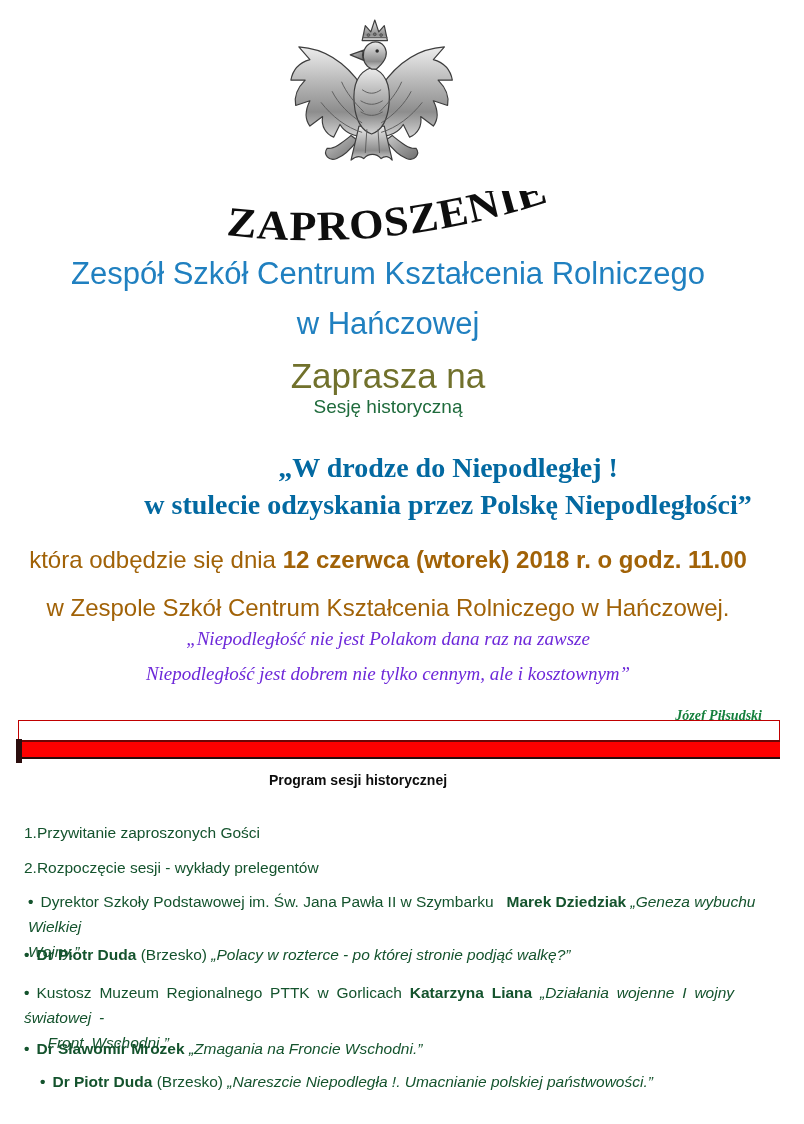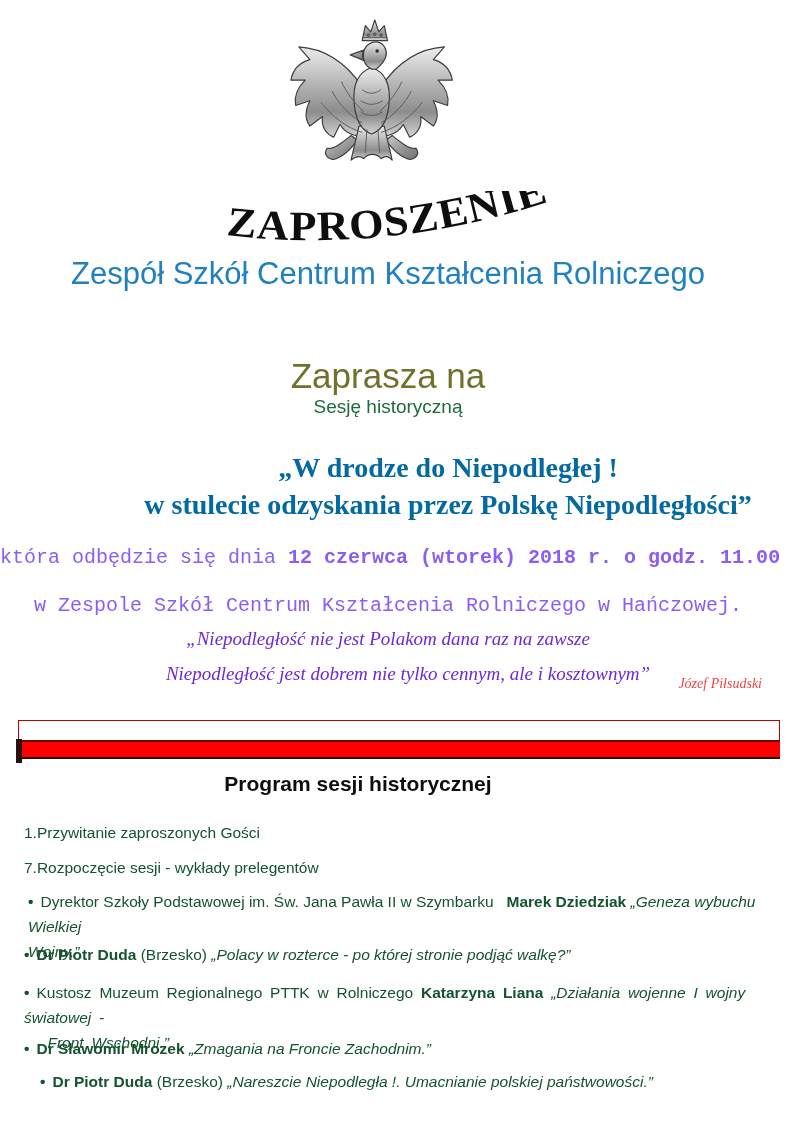--- a/index.html
+++ b/index.html
@@ -21,36 +21,36 @@
   .event-line{font-size:19px;color:#1F6B3C;}
 
   .main-title{
     position:absolute;top:449px;left:0;width:804px;
     text-align:center;
     font-family:"Liberation Serif",serif;
     font-weight:bold;font-size:28px;line-height:37px;
     color:#0369a1;
     padding-left:46px;
   }
-  .serif-line{font-family:Liberation Mono, monospace;font-size:20px;color:#8b5cf6;}
+  .serif-line{font-family:Liberation Sans, sans-serif;font-size:24px;color:#a16207;}
   .quote-line{font-family:"Liberation Serif",serif;font-style:italic;font-size:19px;color:#6d28d9;}
   .quote-author{
-    position:absolute;top:676px;right:42px;
+    position:absolute;top:708px;right:42px;
     font-family:"Liberation Serif",serif;font-style:italic;
-    font-size:14px;color:#ef4444;
+    font-size:14px;color:#15803d;font-weight:bold;
   }
 
   .flag{position:absolute;top:720px;left:18px;width:762px;height:45px;}
   .flag-white{box-sizing:border-box;height:20px;background:#ffffff;border:1px solid #C00000;border-bottom:none;}
   .flag-red{box-sizing:border-box;height:19px;background:#FE0000;border-top:2px solid #6D0606;border-bottom:2px solid #2A0A0A;}
   .flag-mark{position:absolute;left:-2px;top:19px;width:6px;height:24px;background:#2B0E0E;}
 
   .program-heading{
     position:absolute;top:772px;left:0;width:716px;text-align:center;
-    font-size:21px;font-weight:bold;color:#0d0d0d;
+    font-size:14px;font-weight:bold;color:#0d0d0d;
   }
   .pitem{
     position:absolute;left:24px;width:758px;
     font-size:15.5px;line-height:25px;color:#14532d;
     white-space:pre-wrap;
   }
   .pitem .bullet{font-weight:bold;margin-right:7px;}
   .seg-bold{font-weight:bold;}
   .seg-italic{font-style:italic;}
   .spread{word-spacing:3.5px;}
@@ -109,51 +109,52 @@
   <svg class="zapro-svg" viewBox="0 0 340 62">
     <defs>
       <path id="zarc" d="M4,44 Q170,64 336,8" fill="none"></path>
     </defs>
     <text font-family="Liberation Serif, serif" font-weight="bold" font-size="42" fill="#0e0e0e" letter-spacing="1">
       <textPath href="#zarc" textLength="330" lengthAdjust="spacingAndGlyphs">ZAPROSZENIE</textPath>
     </text>
   </svg>
 
   <div class="center-line org-line" style="top:256px;">Zespół Szkół Centrum Kształcenia Rolniczego</div>
+  <div class="center-line org-line" style="top:306px;">w Hańczowej</div>
   <div class="center-line invite-line" style="top:356px;">Zaprasza na</div>
   <div class="center-line event-line" style="top:396px;">Sesję historyczną</div>
 
   <div class="main-title">
     <div>„W drodze do Niepodległej !</div>
     <div>w stulecie odzyskania przez Polskę Niepodległości”</div>
   </div>
 
   <div class="center-line serif-line" style="top:546px;"><span>która odbędzie się dnia </span><span class="seg-bold">12 czerwca (wtorek) 2018 r. o godz. 11.00</span></div>
   <div class="center-line serif-line" style="top:560px;margin-top:34px;">w Zespole Szkół Centrum Kształcenia Rolniczego w Hańczowej.</div>
 
   <div class="center-line quote-line" style="top:628px;">„Niepodległość nie jest Polakom dana raz na zawsze</div>
-  <div class="center-line quote-line" style="top:663px;padding-left:20px;">Niepodległość jest dobrem nie tylko cennym, ale i kosztownym”</div>
+  <div class="center-line quote-line" style="top:663px;">Niepodległość jest dobrem nie tylko cennym, ale i kosztownym”</div>
   <div class="quote-author">Józef Piłsudski</div>
 
   <div class="flag">
     <div class="flag-white"></div>
     <div class="flag-red"></div>
     <div class="flag-mark"></div>
   </div>
 
   <div class="program-heading">Program sesji historycznej</div>
 
   <div class="pitem" style="top:820px;">1.Przywitanie zaproszonych Gości</div>
-  <div class="pitem" style="top:855px;">7.Rozpoczęcie sesji - wykłady prelegentów</div>
+  <div class="pitem" style="top:855px;">2.Rozpoczęcie sesji - wykłady prelegentów</div>
 
   <div class="pitem indent-sm" style="top:889px;"><span class="bullet">•</span><span>Dyrektor Szkoły Podstawowej im. Św. Jana Pawła II w Szymbarku   </span><span class="seg-bold">Marek Dziedziak</span><span class="seg-italic"> „Geneza wybuchu Wielkiej
 Wojny.”</span></div>
 
   <div class="pitem" style="top:942px;"><span class="bullet">•</span><span class="seg-bold">Dr Piotr Duda</span><span> (Brzesko) </span><span class="seg-italic">„Polacy w rozterce - po której stronie podjąć walkę?”</span></div>
 
-  <div class="pitem spread" style="top:980px;"><span class="bullet">•</span><span>Kustosz Muzeum Regionalnego PTTK w Rolniczego </span><span class="seg-bold">Katarzyna Liana</span><span class="seg-italic"> „Działania wojenne I wojny  światowej -
+  <div class="pitem spread" style="top:980px;"><span class="bullet">•</span><span>Kustosz Muzeum Regionalnego PTTK w Gorlicach </span><span class="seg-bold">Katarzyna Liana</span><span class="seg-italic"> „Działania wojenne I wojny  światowej -
    Front Wschodni.”</span></div>
 
-  <div class="pitem" style="top:1036px;"><span class="bullet">•</span><span class="seg-bold">Dr Sławomir Mrozek</span><span class="seg-italic"> „Zmagania na Froncie Zachodnim.”</span></div>
+  <div class="pitem" style="top:1036px;"><span class="bullet">•</span><span class="seg-bold">Dr Sławomir Mrozek</span><span class="seg-italic"> „Zmagania na Froncie Wschodni.”</span></div>
 
   <div class="pitem" style="top:1069px;margin-left:16px;"><span class="bullet">•</span><span class="seg-bold">Dr Piotr Duda</span><span> (Brzesko) </span><span class="seg-italic">„Nareszcie Niepodległa !. Umacnianie polskiej państwowości.”</span></div>
 
 </div>
 
 </body></html>

